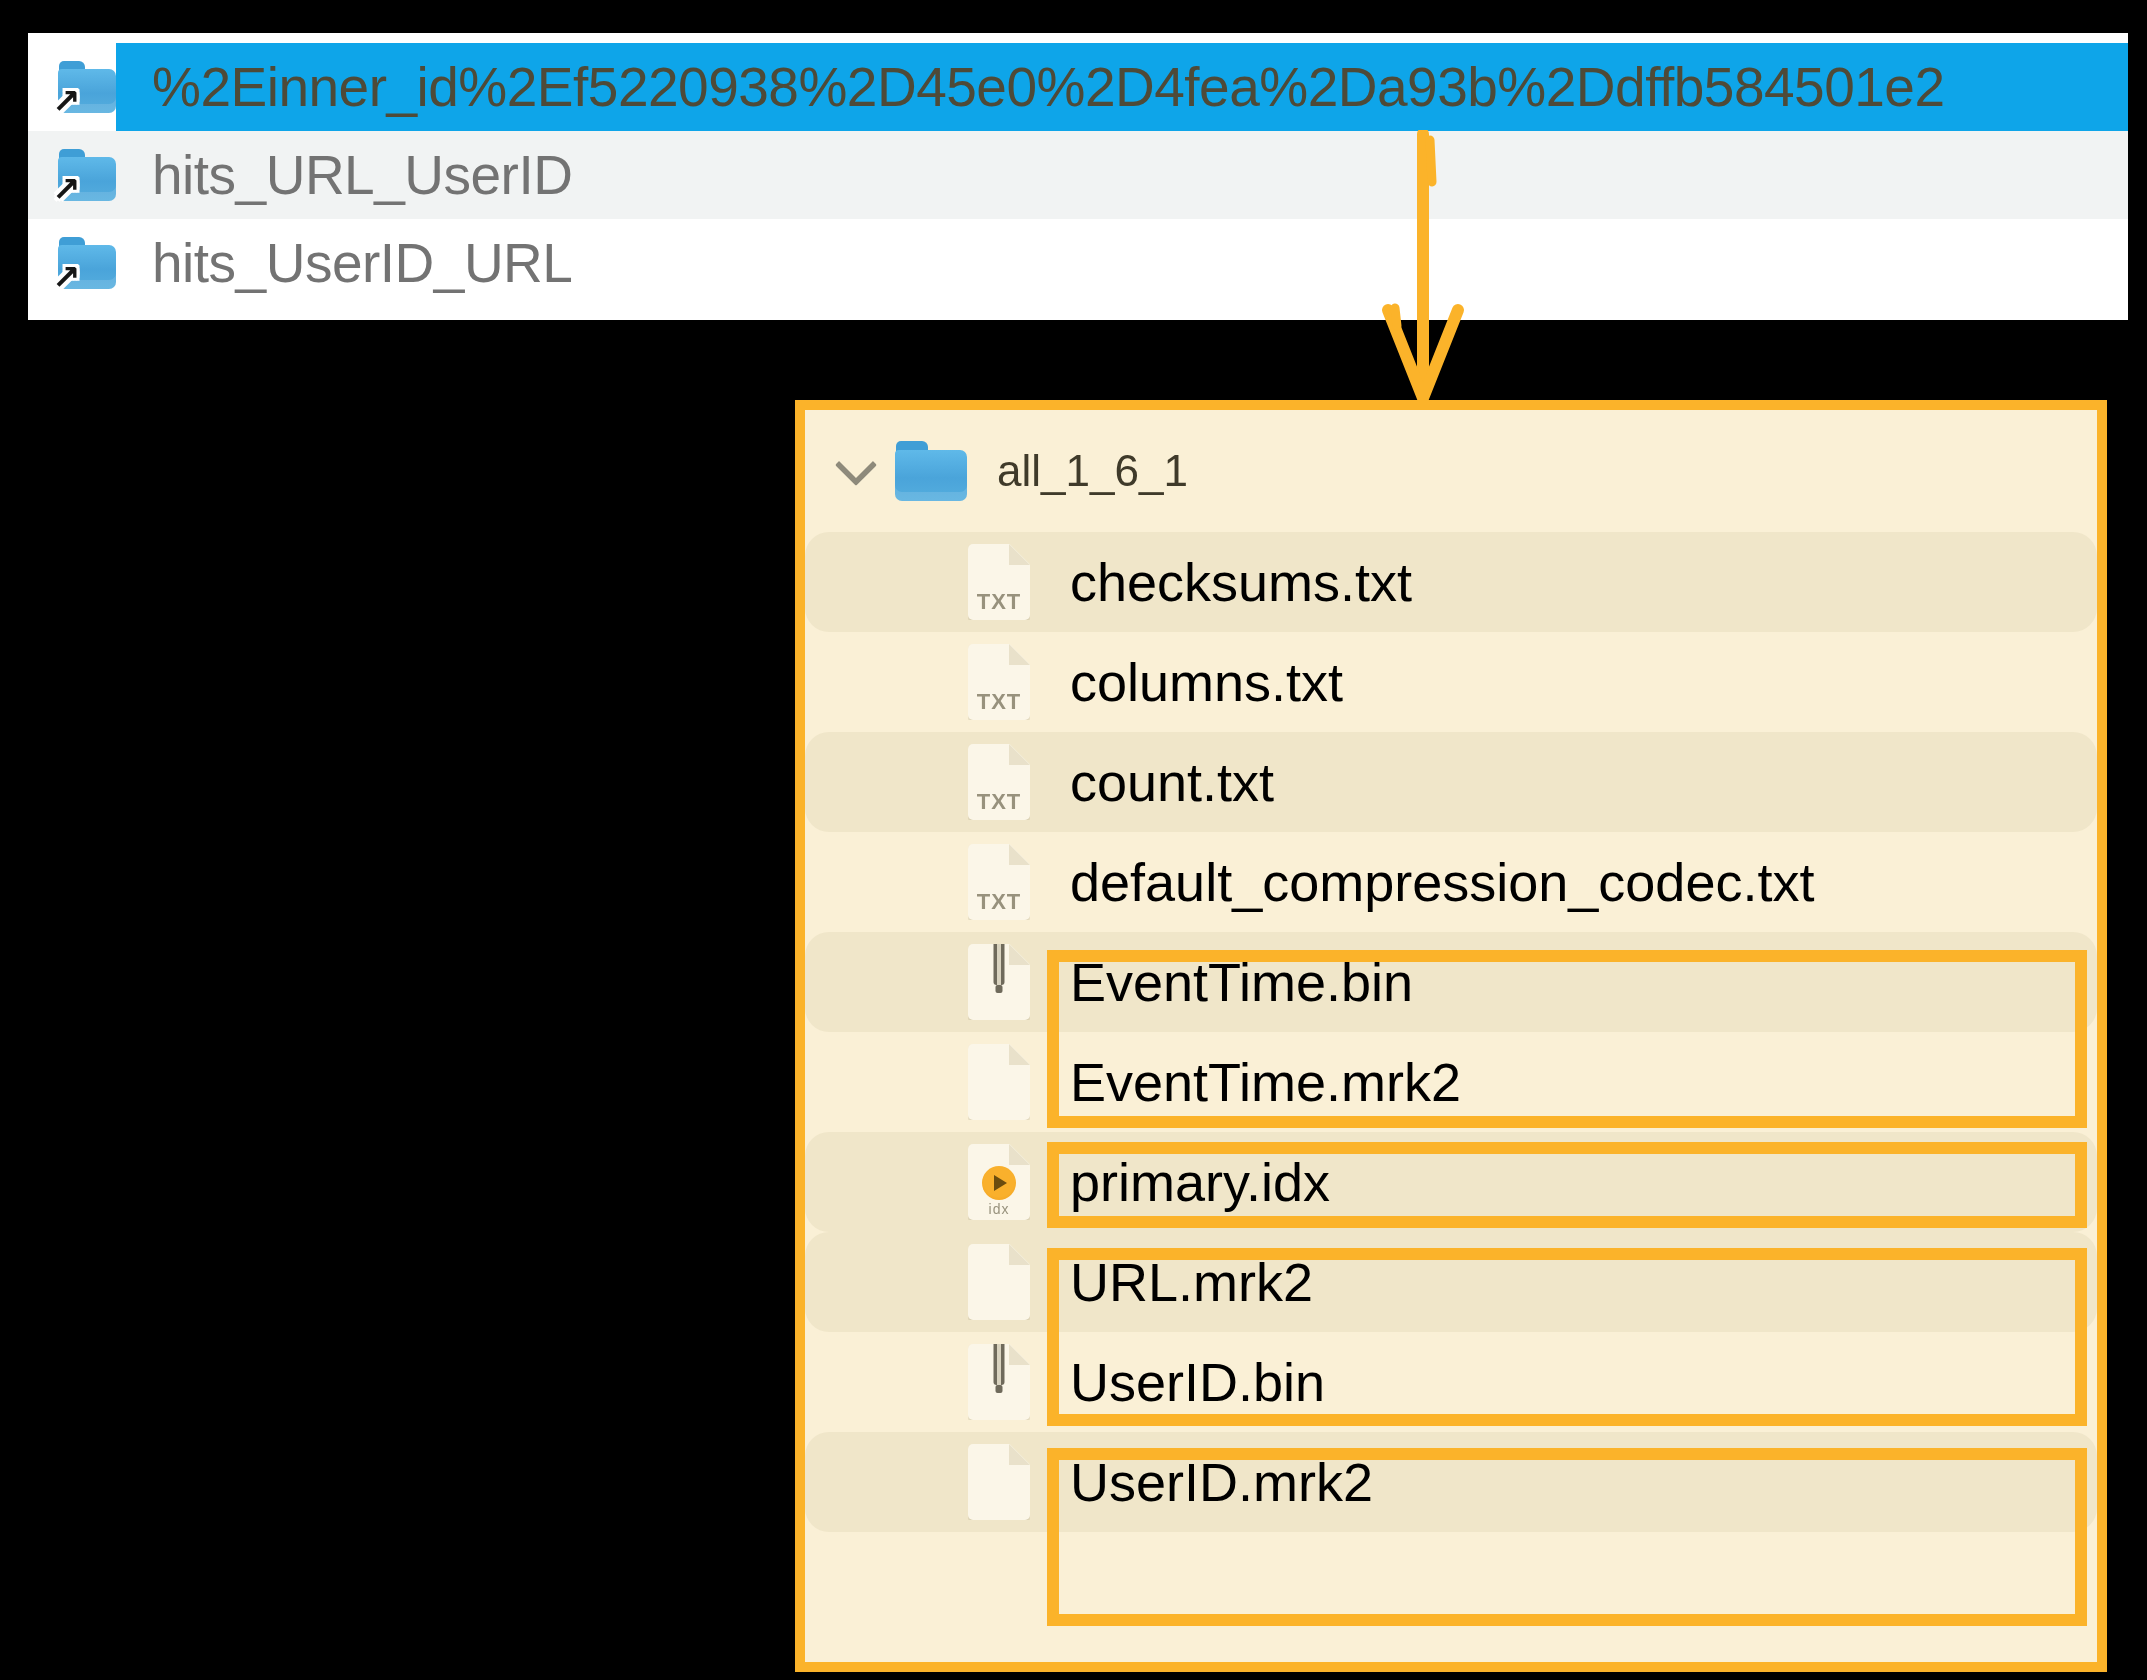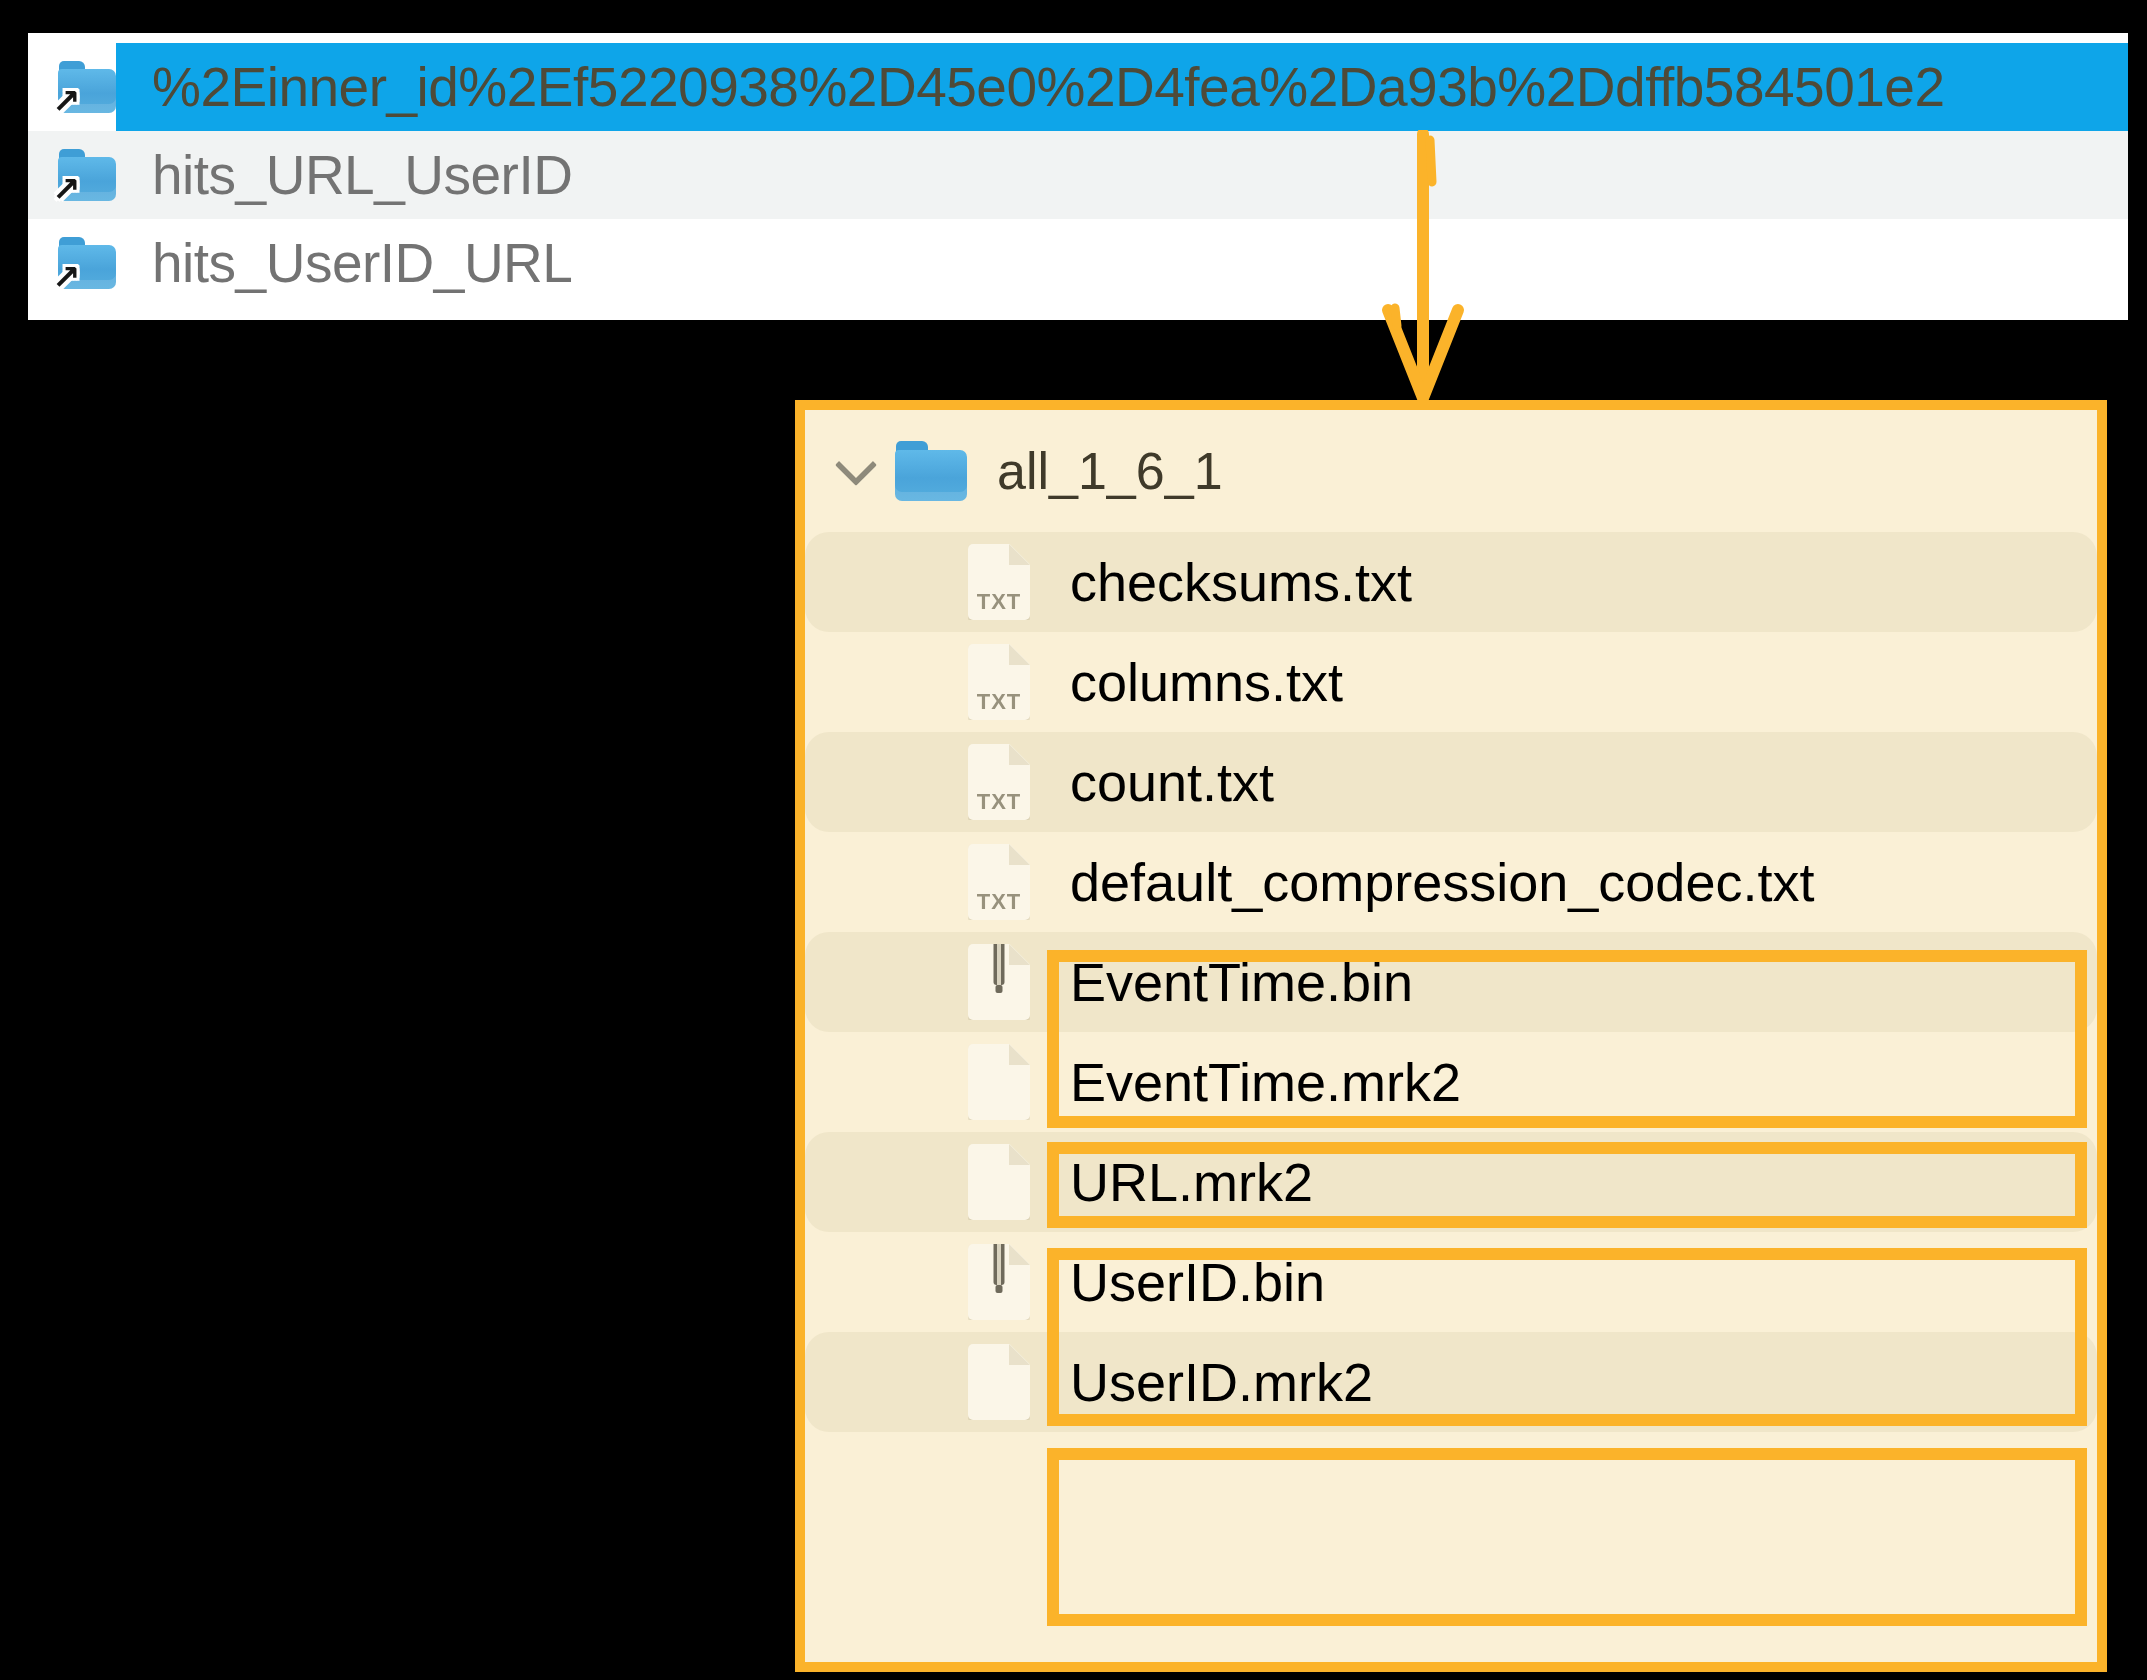--- a/index.html
+++ b/index.html
@@ -27,21 +27,21 @@
 
   
   .tree{position:absolute;left:795px;top:400px;width:1312px;height:1272px;box-sizing:border-box;
         border:10px solid #fbb32a;background:#faf0d6;}
   .folder-row{height:122px;display:flex;align-items:center;padding-left:30px;box-sizing:border-box;}
   .chev{width:24px;height:24px;border-right:6px solid #8e8a7b;border-bottom:6px solid #8e8a7b;border-radius:2px;
         transform:rotate(45deg);margin:-12px 24px 0 6px;flex:0 0 auto;}
   .folder-lg{width:72px;height:60px;margin-right:30px;}
   .folder-lg::before{width:32px;height:16px;}
   .folder-lg::after{top:9px;}
-  .tlabel{font-size:52px;color:#3f3a2a;white-space:nowrap;}
+  .tlabel{font-size:44px;color:#3f3a2a;white-space:nowrap;}
 
   .file-list{position:relative;}
   .file-row{height:100px;display:flex;align-items:center;padding-left:163px;box-sizing:border-box;}
   .file-row.alt{background:#f0e6c9;border-radius:24px;}
   .fname{font-size:54px;color:#000000;white-space:nowrap;margin-left:40px;}
 
   
   .ficon{position:relative;width:62px;height:76px;flex:0 0 auto;background:#fbf6e8;
          clip-path:polygon(0 0,67% 0,100% 27%,100% 100%,0 100%);border-radius:5px;
          filter:drop-shadow(0 2px 1px rgba(120,110,80,0.25));}
@@ -151,20 +151,28 @@
       </div>
       <div class="file-row">
         <span class="ficon">
             <i class="fold"></i>
           </span>
         <span class="fname">EventTime.mrk2</span>
       </div>
       <div class="file-row alt">
         <span class="ficon">
             <i class="fold"></i>
+            <i class="disc"></i>
+            <i class="ext idx-ext">idx</i>
+          </span>
+        <span class="fname">primary.idx</span>
+      </div>
+      <div class="file-row alt">
+        <span class="ficon">
+            <i class="fold"></i>
           </span>
         <span class="fname">URL.mrk2</span>
       </div>
       <div class="file-row">
         <span class="ficon">
             <i class="fold"></i>
             <i class="zip"></i>
           </span>
         <span class="fname">UserID.bin</span>
       </div>

